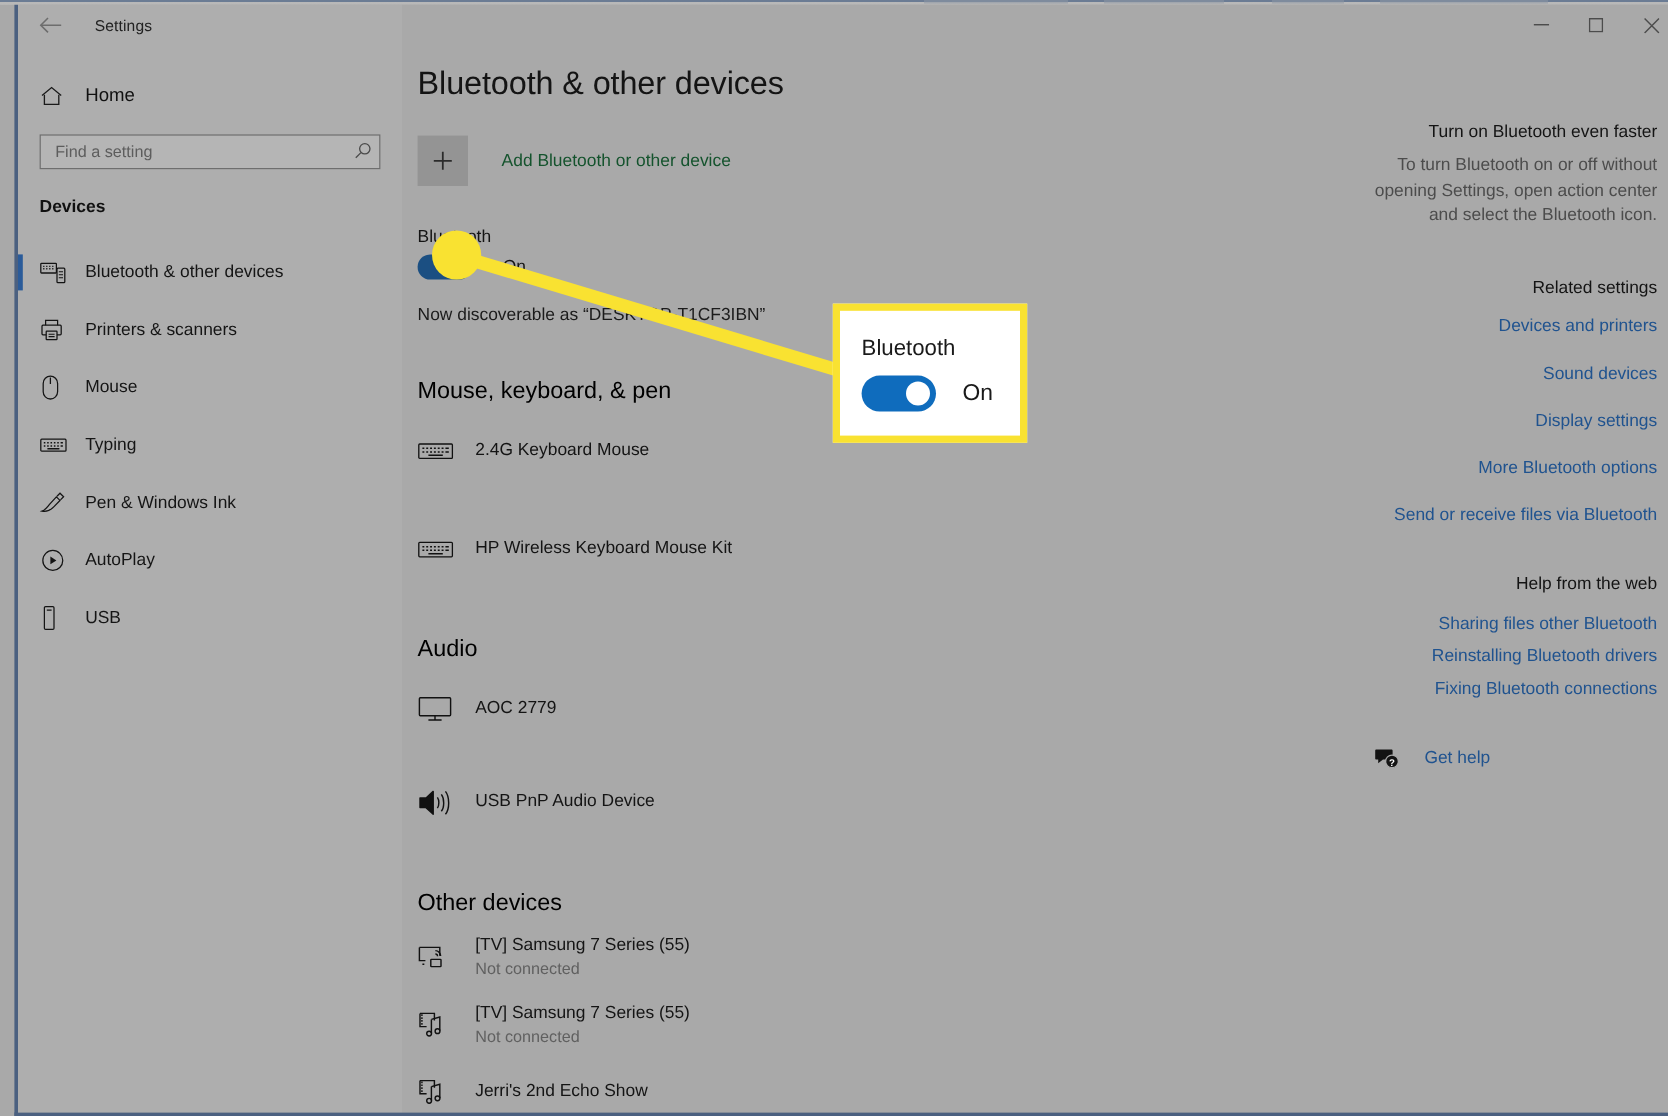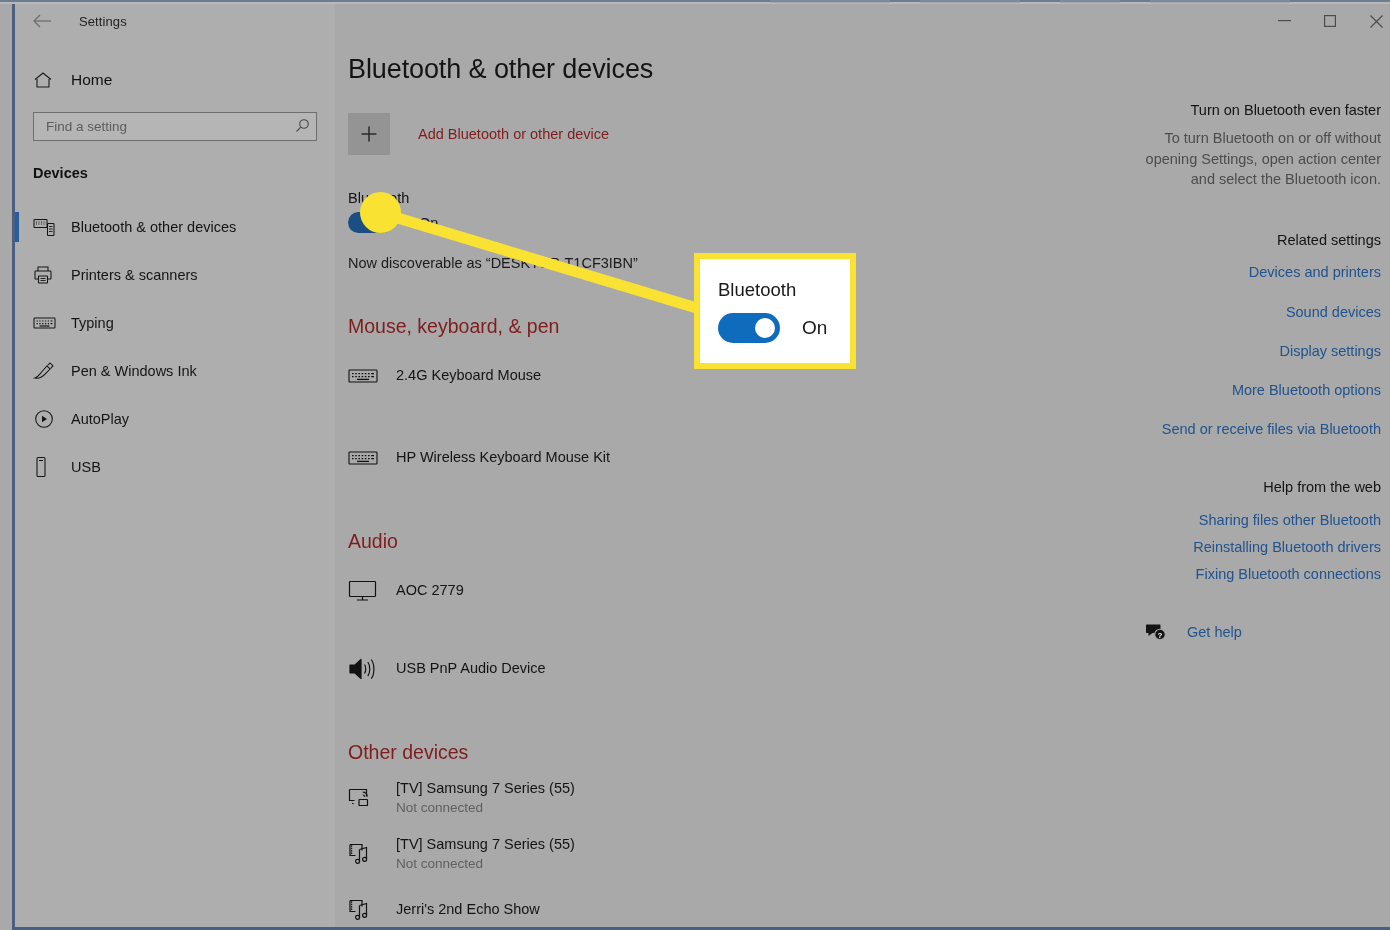--- a/index.html
+++ b/index.html
@@ -106,39 +106,39 @@
   #page-title{
     font-size:27px; font-weight:400; color:#141414; margin:50px 0 0 0; letter-spacing:-.1px;
   }
 
   
   #add-row{ display:flex; align-items:center; margin-top:28px; }
   #add-plus{
     width:42px;height:42px;background:#949494;display:flex;align-items:center;
     justify-content:center;color:#2b2b2b;font-size:24px;font-weight:300;line-height:1;
   }
-  #add-label{ font-size:14.5px; margin-left:28px; color:#7f1d1d; }
+  #add-label{ font-size:14.5px; margin-left:28px; color:#14532d; }
 
   
   #bt-block{ margin-top:35px; }
   #bt-label{ font-size:14.5px; color:#141414; }
   #bt-toggle-row{ display:flex; align-items:center; margin-top:6px; }
   .switch{
     width:45px;height:21px;border-radius:11px;background:#1b4f82;position:relative;
   }
   .switch .knob{
     position:absolute; right:4px; top:4px; width:13px;height:13px;border-radius:50%;
     background:#ffffff;
   }
   #bt-state{ font-size:14.5px; margin-left:26px; color:#141414; }
   #bt-discoverable{ font-size:14.5px; color:#1b1b1b; margin-top:22px; }
 
   
   .group{ margin-top:44px; }
-  .group-title{ font-size:19.5px; font-weight:400; color:#7f1d1d; }
+  .group-title{ font-size:19.5px; font-weight:400; color:#000000; }
   .device-row{
     display:flex; align-items:center; margin-top:18px; min-height:40px;
   }
   .device-row .dic{
     width:44px; display:flex; align-items:center; justify-content:flex-start; color:#111;
   }
   .device-row .dtext{ margin-left:4px; }
   .device-name{ font-size:14.5px; color:#141414; line-height:1.35; }
   .device-sub{ font-size:13.5px; color:#606060; line-height:1.35; }
 
@@ -260,20 +260,30 @@
           <svg width="21" height="20" viewBox="0 0 21 20" fill="none" stroke="#141414" stroke-width="1.05">
             <path d="M5 6V2h10v4"></path>
             <rect x="2" y="6" width="16" height="8" rx="0.8"></rect>
             <rect x="5.5" y="11" width="9" height="7" rx="0.5" fill="#aeaeae"></rect>
             <path d="M7.5 13.5h5M7.5 15.5h5" stroke-width="0.9"></path>
           </svg>
         </span>
         <span class="lbl">Printers &amp; scanners</span>
       </div>
 
+      <div class="nav-item">
+
+        <span class="ic">
+          <svg width="18" height="22" viewBox="0 0 18 22" fill="none" stroke="#141414" stroke-width="1.05">
+            <rect x="3" y="1.5" width="12" height="19" rx="6"></rect>
+            <path d="M9 2.5V8"></path>
+          </svg>
+        </span>
+        <span class="lbl">Mouse</span>
+      </div>
 
       <div class="nav-item">
 
         <span class="ic">
           <svg width="23" height="16" viewBox="0 0 23 16" fill="none" stroke="#141414" stroke-width="1.05">
             <rect x="1" y="3" width="21" height="10" rx="0.8"></rect>
             <path d="M3.5 6h1.3M6.3 6h1.3M9.1 6h1.3M11.9 6h1.3M14.7 6h1.3M17.5 6h1.9" stroke-width="1.2"></path>
             <path d="M3.5 8.6h1.3M6.3 8.6h1.3M9.1 8.6h1.3M11.9 8.6h1.3M14.7 8.6h1.3M17.5 8.6h1.9" stroke-width="1.2"></path>
             <path d="M6.5 11h10" stroke-width="1.2"></path>
           </svg>

